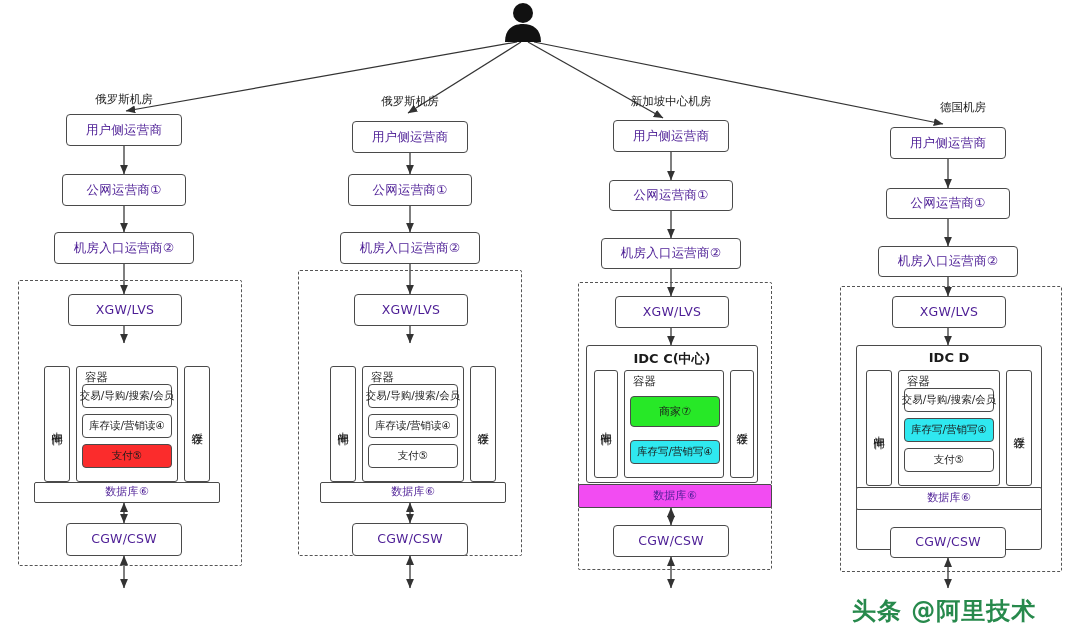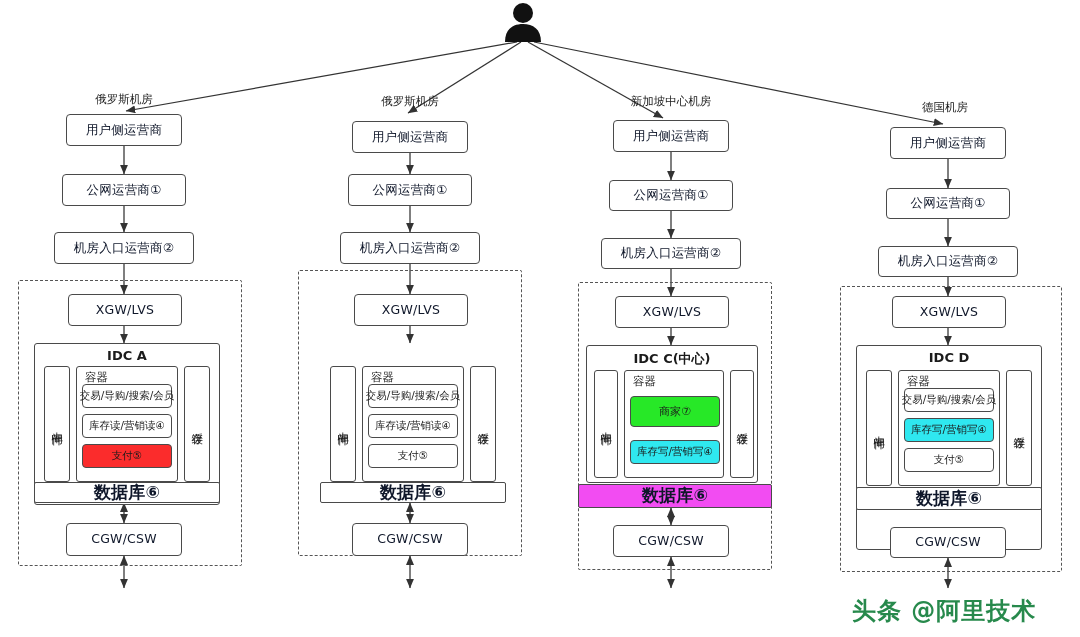--- a/index.html
+++ b/index.html
@@ -23,24 +23,24 @@
     display:flex;
     align-items:center;
     justify-content:center;
     text-align:center;
     border:1.3px solid #4a4a4a;
     border-radius:4px;
     background:#ffffff;
     font-size:12.5px;
     line-height:1.15;
     letter-spacing:.2px;
-    color:#0f172a;
+    color:#4c1d95;
     white-space:nowrap;
   }
-  .node.sm{font-size:17px;font-weight:bold;}
+  .node.sm{font-size:11px;}
   
   .region{
     position:absolute;
     box-sizing:border-box;
     border:1.6px dashed #555;
     border-radius:2px;
     background:transparent;
   }
   
   .idc{
@@ -212,23 +212,20 @@
   <div class="collabel" style="left:64px;top:92px;width:120px;">俄罗斯机房</div>
 
   <div class="node" style="left:66px;top:114px;width:116px;height:32px;">用户侧运营商</div>
   <div class="node" style="left:62px;top:174px;width:124px;height:32px;">公网运营商①</div>
   <div class="node" style="left:54px;top:232px;width:140px;height:32px;">机房入口运营商②</div>
 
   <div class="region" style="left:18px;top:280px;width:224px;height:286px;"></div>
 
   <div class="node" style="left:68px;top:294px;width:114px;height:32px;">XGW/LVS</div>
 
-  <div class="idc" style="left:34px;top:343px;width:186px;height:162px;">
-    <div class="idc-title">IDC A</div>
-  </div>
   <div class="vcol" style="left:44px;top:366px;width:26px;height:116px;">中间件</div>
   <div class="vcol" style="left:184px;top:366px;width:26px;height:116px;">缓存</div>
   <div class="containerbox" style="left:76px;top:366px;width:102px;height:116px;">
     <span class="cb-title">容器</span>
   </div>
   <div class="svc" style="left:82px;top:384px;width:90px;height:24px;font-size:10.5px;">交易/导购/搜索/会员</div>
   <div class="svc" style="left:82px;top:414px;width:90px;height:24px;font-size:10.5px;">库存读/营销读④</div>
   <div class="svc" style="left:82px;top:444px;width:90px;height:24px;font-size:10.5px;background:#fb2c2c;">支付⑤</div>
 
   <div class="node sm" style="left:34px;top:482px;width:186px;height:21px;border-radius:2px;">数据库⑥</div>
@@ -273,21 +270,21 @@
   <div class="vcol" style="left:730px;top:370px;width:24px;height:108px;">缓存</div>
   <div class="containerbox" style="left:624px;top:370px;width:100px;height:108px;">
     <span class="cb-title">容器</span>
   </div>
   <div class="svc" style="left:630px;top:396px;width:90px;height:31px;font-size:11px;background:#27e827;">商家⑦</div>
   <div class="svc" style="left:630px;top:440px;width:90px;height:24px;font-size:10.5px;background:#2fe8f0;">库存写/营销写④</div>
 
   <div class="node sm" style="left:578px;top:484px;width:194px;height:24px;border-radius:2px;background:#f24cf2;">数据库⑥</div>
   <div class="node" style="left:613px;top:525px;width:116px;height:32px;">CGW/CSW</div>
 
-  <div class="collabel" style="left:885px;top:100px;width:120px;">德国机房</div>
+  <div class="collabel" style="left:866px;top:100px;width:120px;text-align:right;">德国机房</div>
 
   <div class="node" style="left:890px;top:127px;width:116px;height:32px;">用户侧运营商</div>
   <div class="node" style="left:886px;top:188px;width:124px;height:31px;">公网运营商①</div>
   <div class="node" style="left:878px;top:246px;width:140px;height:31px;">机房入口运营商②</div>
 
   <div class="region" style="left:840px;top:286px;width:222px;height:286px;"></div>
 
   <div class="node" style="left:892px;top:296px;width:114px;height:32px;">XGW/LVS</div>
 
   <div class="idc" style="left:856px;top:345px;width:186px;height:205px;">

